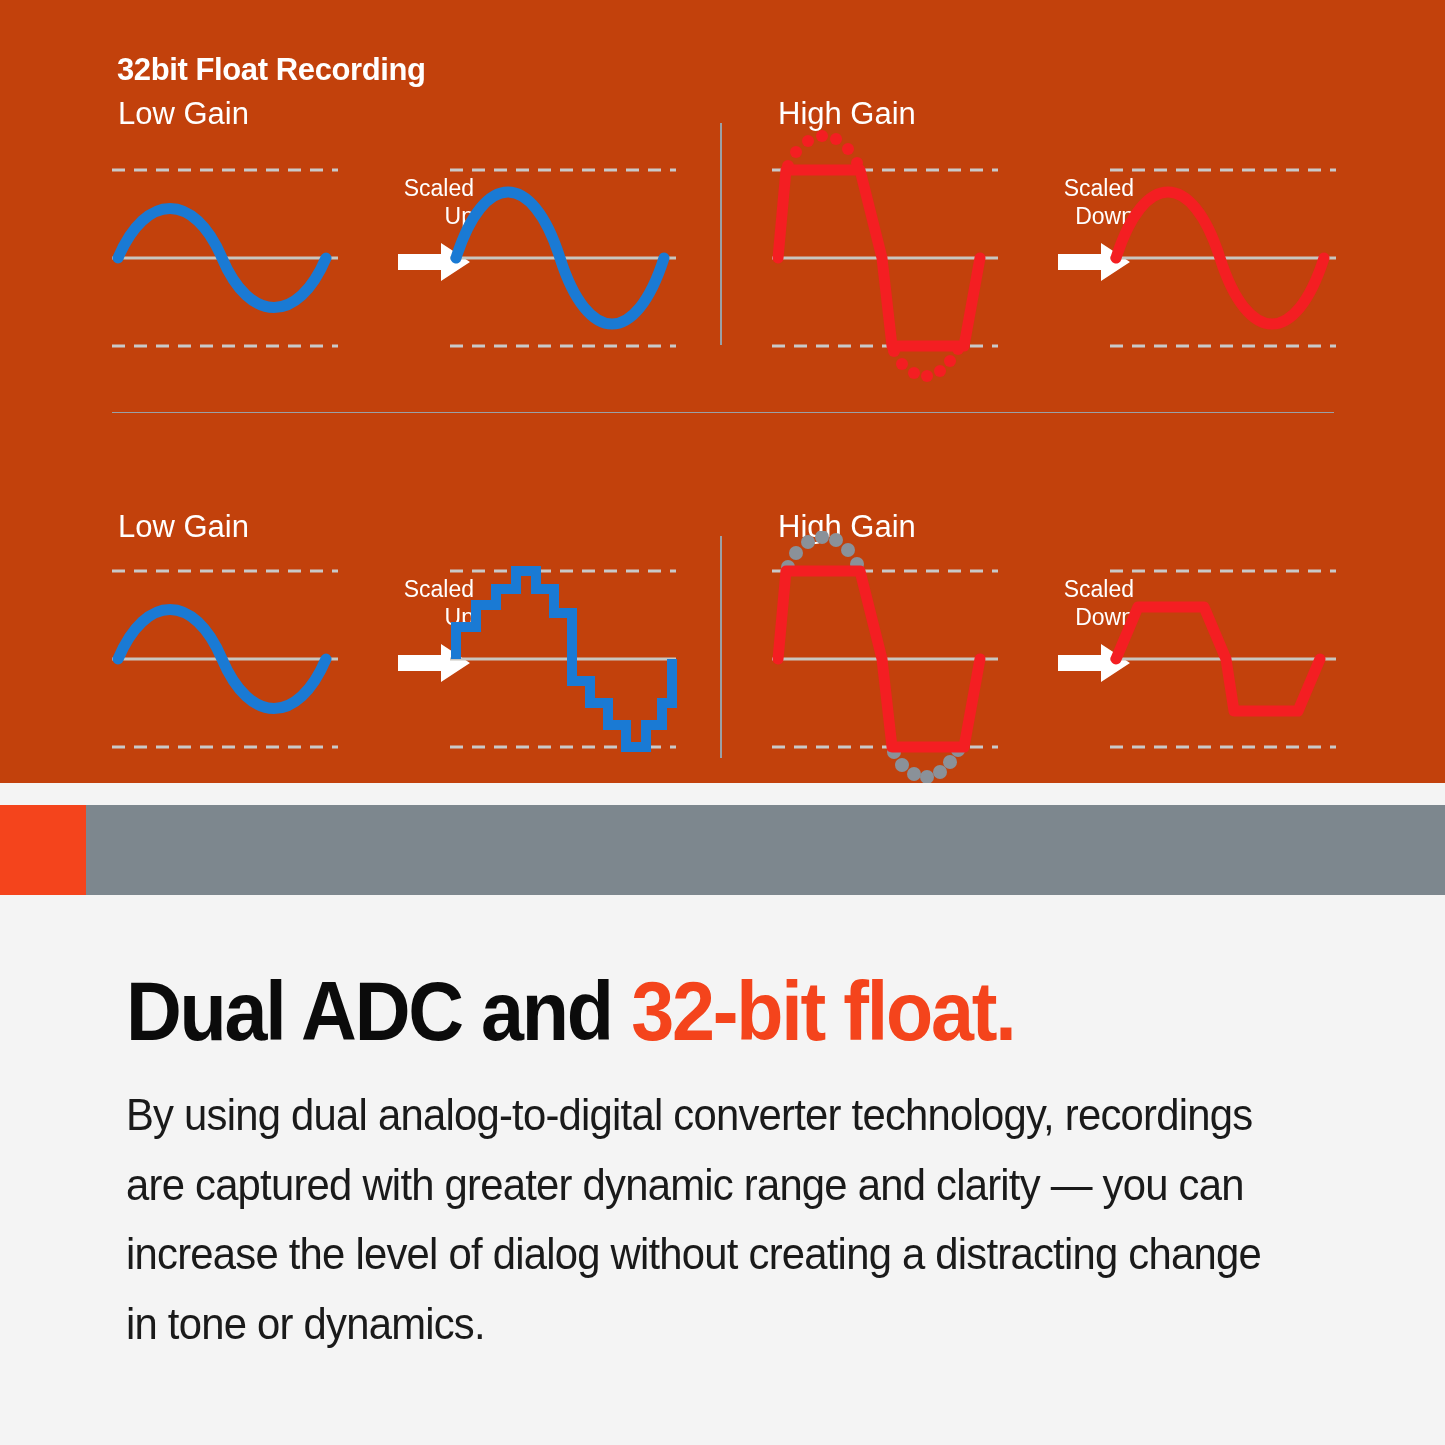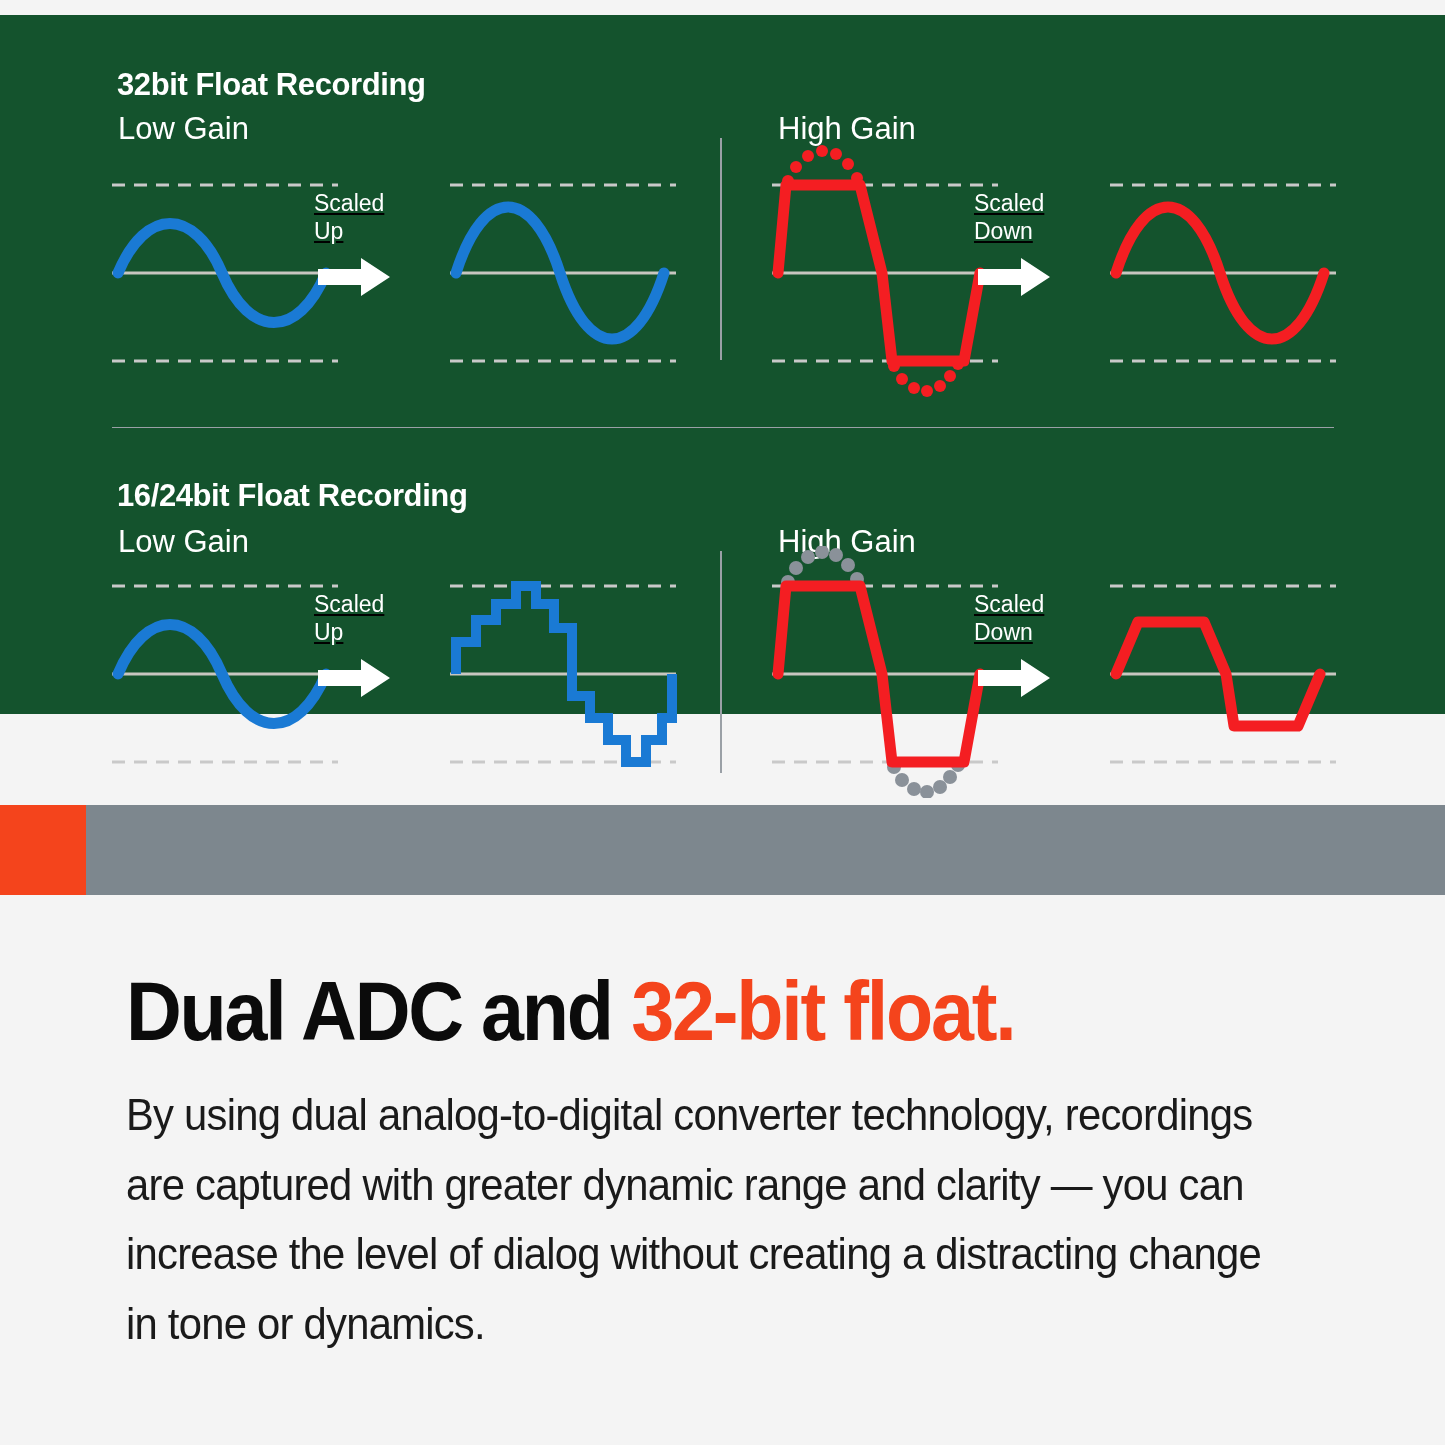--- a/index.html
+++ b/index.html
@@ -7,22 +7,22 @@
   body{
     width:1445px;height:1445px;
     background:#f4f4f4;
     font-family:"Liberation Sans","DejaVu Sans",sans-serif;
     overflow:hidden;
   }
   .page{position:relative;width:1445px;height:1445px;}
 
   
   .diagram-panel{
-    position:absolute;left:0;top:15px;width:1445px;height:699px;
-    background:#14532d;
+    position:absolute;left:0;top:0;width:1445px;height:783px;
+    background:#c2410c;
   }
   .row{position:absolute;left:0;width:1445px;height:390px;}
   .row-1{top:12px;}
   .row-2{top:425px;}
 
   .row-title{
     position:absolute;left:117px;top:40px;
     font-size:31px;font-weight:bold;color:#ffffff;
     letter-spacing:-0.4px;white-space:nowrap;
   }
@@ -43,21 +43,21 @@
     position:absolute;width:2px;background:#9aa0a6;
   }
   .v-divider.vd-1{left:720px;top:123px;height:222px;}
   .v-divider.vd-2{left:720px;top:536px;height:222px;}
 
   
   .cell{position:absolute;}
   .cell svg{display:block;}
 
   
-  .arrow-block{position:absolute;text-align:left;width:160px;text-decoration:underline;}
+  .arrow-block{position:absolute;text-align:right;width:160px;}
   .arrow-cap{
     font-size:23px;color:#fff;line-height:1.21;white-space:pre-line;
   }
   .arrow-glyph{margin-top:10px;}
 
   
   .band{position:absolute;left:0;top:805px;width:1445px;height:90px;}
   .band-orange{position:absolute;left:0;top:0;width:86px;height:90px;background:#f4441c;}
   .band-gray{position:absolute;left:86px;top:0;width:1359px;height:90px;background:#7d878e;}
 
@@ -169,21 +169,20 @@
           <line x1="2" y1="18" x2="228" y2="18" stroke="#c9c9c9" stroke-width="3" stroke-dasharray="13 9"></line>
           <line x1="2" y1="194" x2="228" y2="194" stroke="#c9c9c9" stroke-width="3" stroke-dasharray="13 9"></line>
           <line x1="2" y1="106" x2="228" y2="106" stroke="#c8c6c0" stroke-width="3"></line>
           <path d="M8 106 C 36 18, 84 18, 112 106 C 140 194, 188 194, 216 106" fill="none" stroke="#f41e22" stroke-width="11" stroke-linecap="round"></path>
         </svg>
       </div>
     </div>
 
     <div class="row row-2">
 
-      <div class="row-title">16/24bit Float Recording</div>
 
       <div class="gain-label gain-low">Low Gain</div>
       <div class="gain-label gain-high">High Gain</div>
 
       <div class="cell" style="left:110px;top:128px;">
         <svg width="230" height="210" viewBox="0 0 230 210">
           <line x1="2" y1="18" x2="228" y2="18" stroke="#c9c9c9" stroke-width="3" stroke-dasharray="13 9"></line>
           <line x1="2" y1="194" x2="228" y2="194" stroke="#c9c9c9" stroke-width="3" stroke-dasharray="13 9"></line>
           <line x1="2" y1="106" x2="228" y2="106" stroke="#c8c6c0" stroke-width="3"></line>
           <path d="M8 106 C 36 40, 84 40, 112 106 C 140 172, 188 172, 216 106" fill="none" stroke="#1a7ad4" stroke-width="11" stroke-linecap="round"></path>

